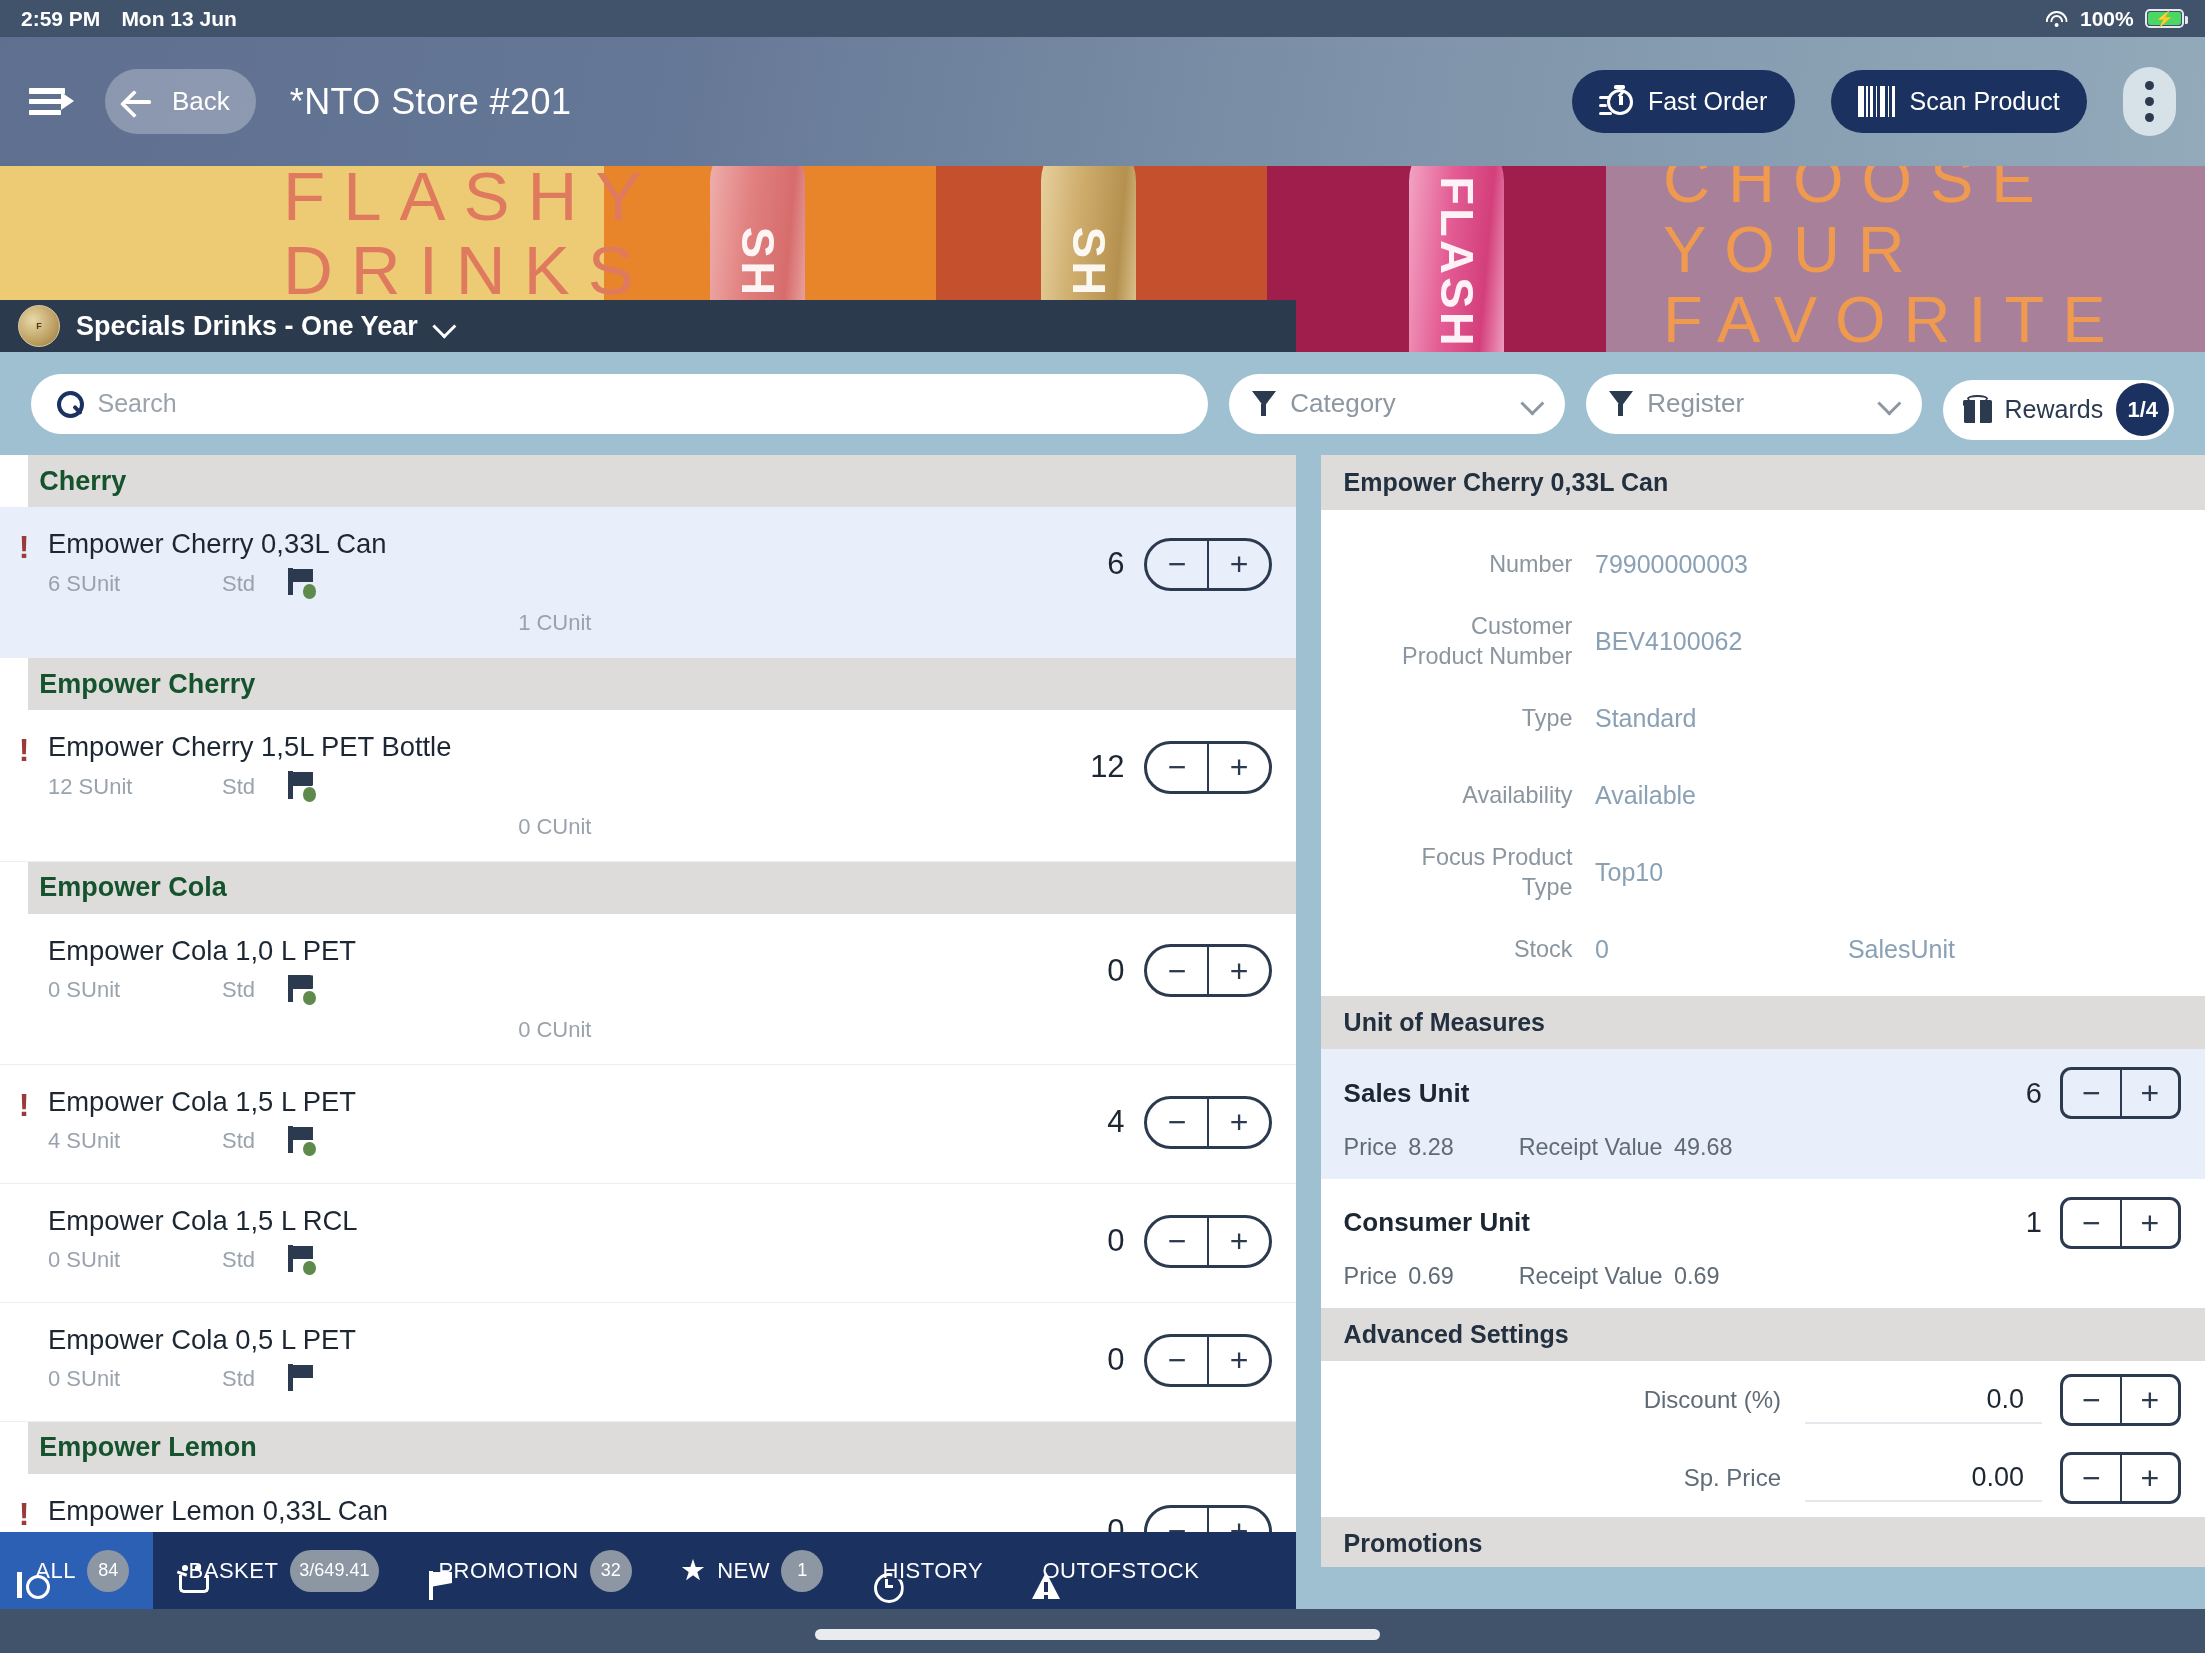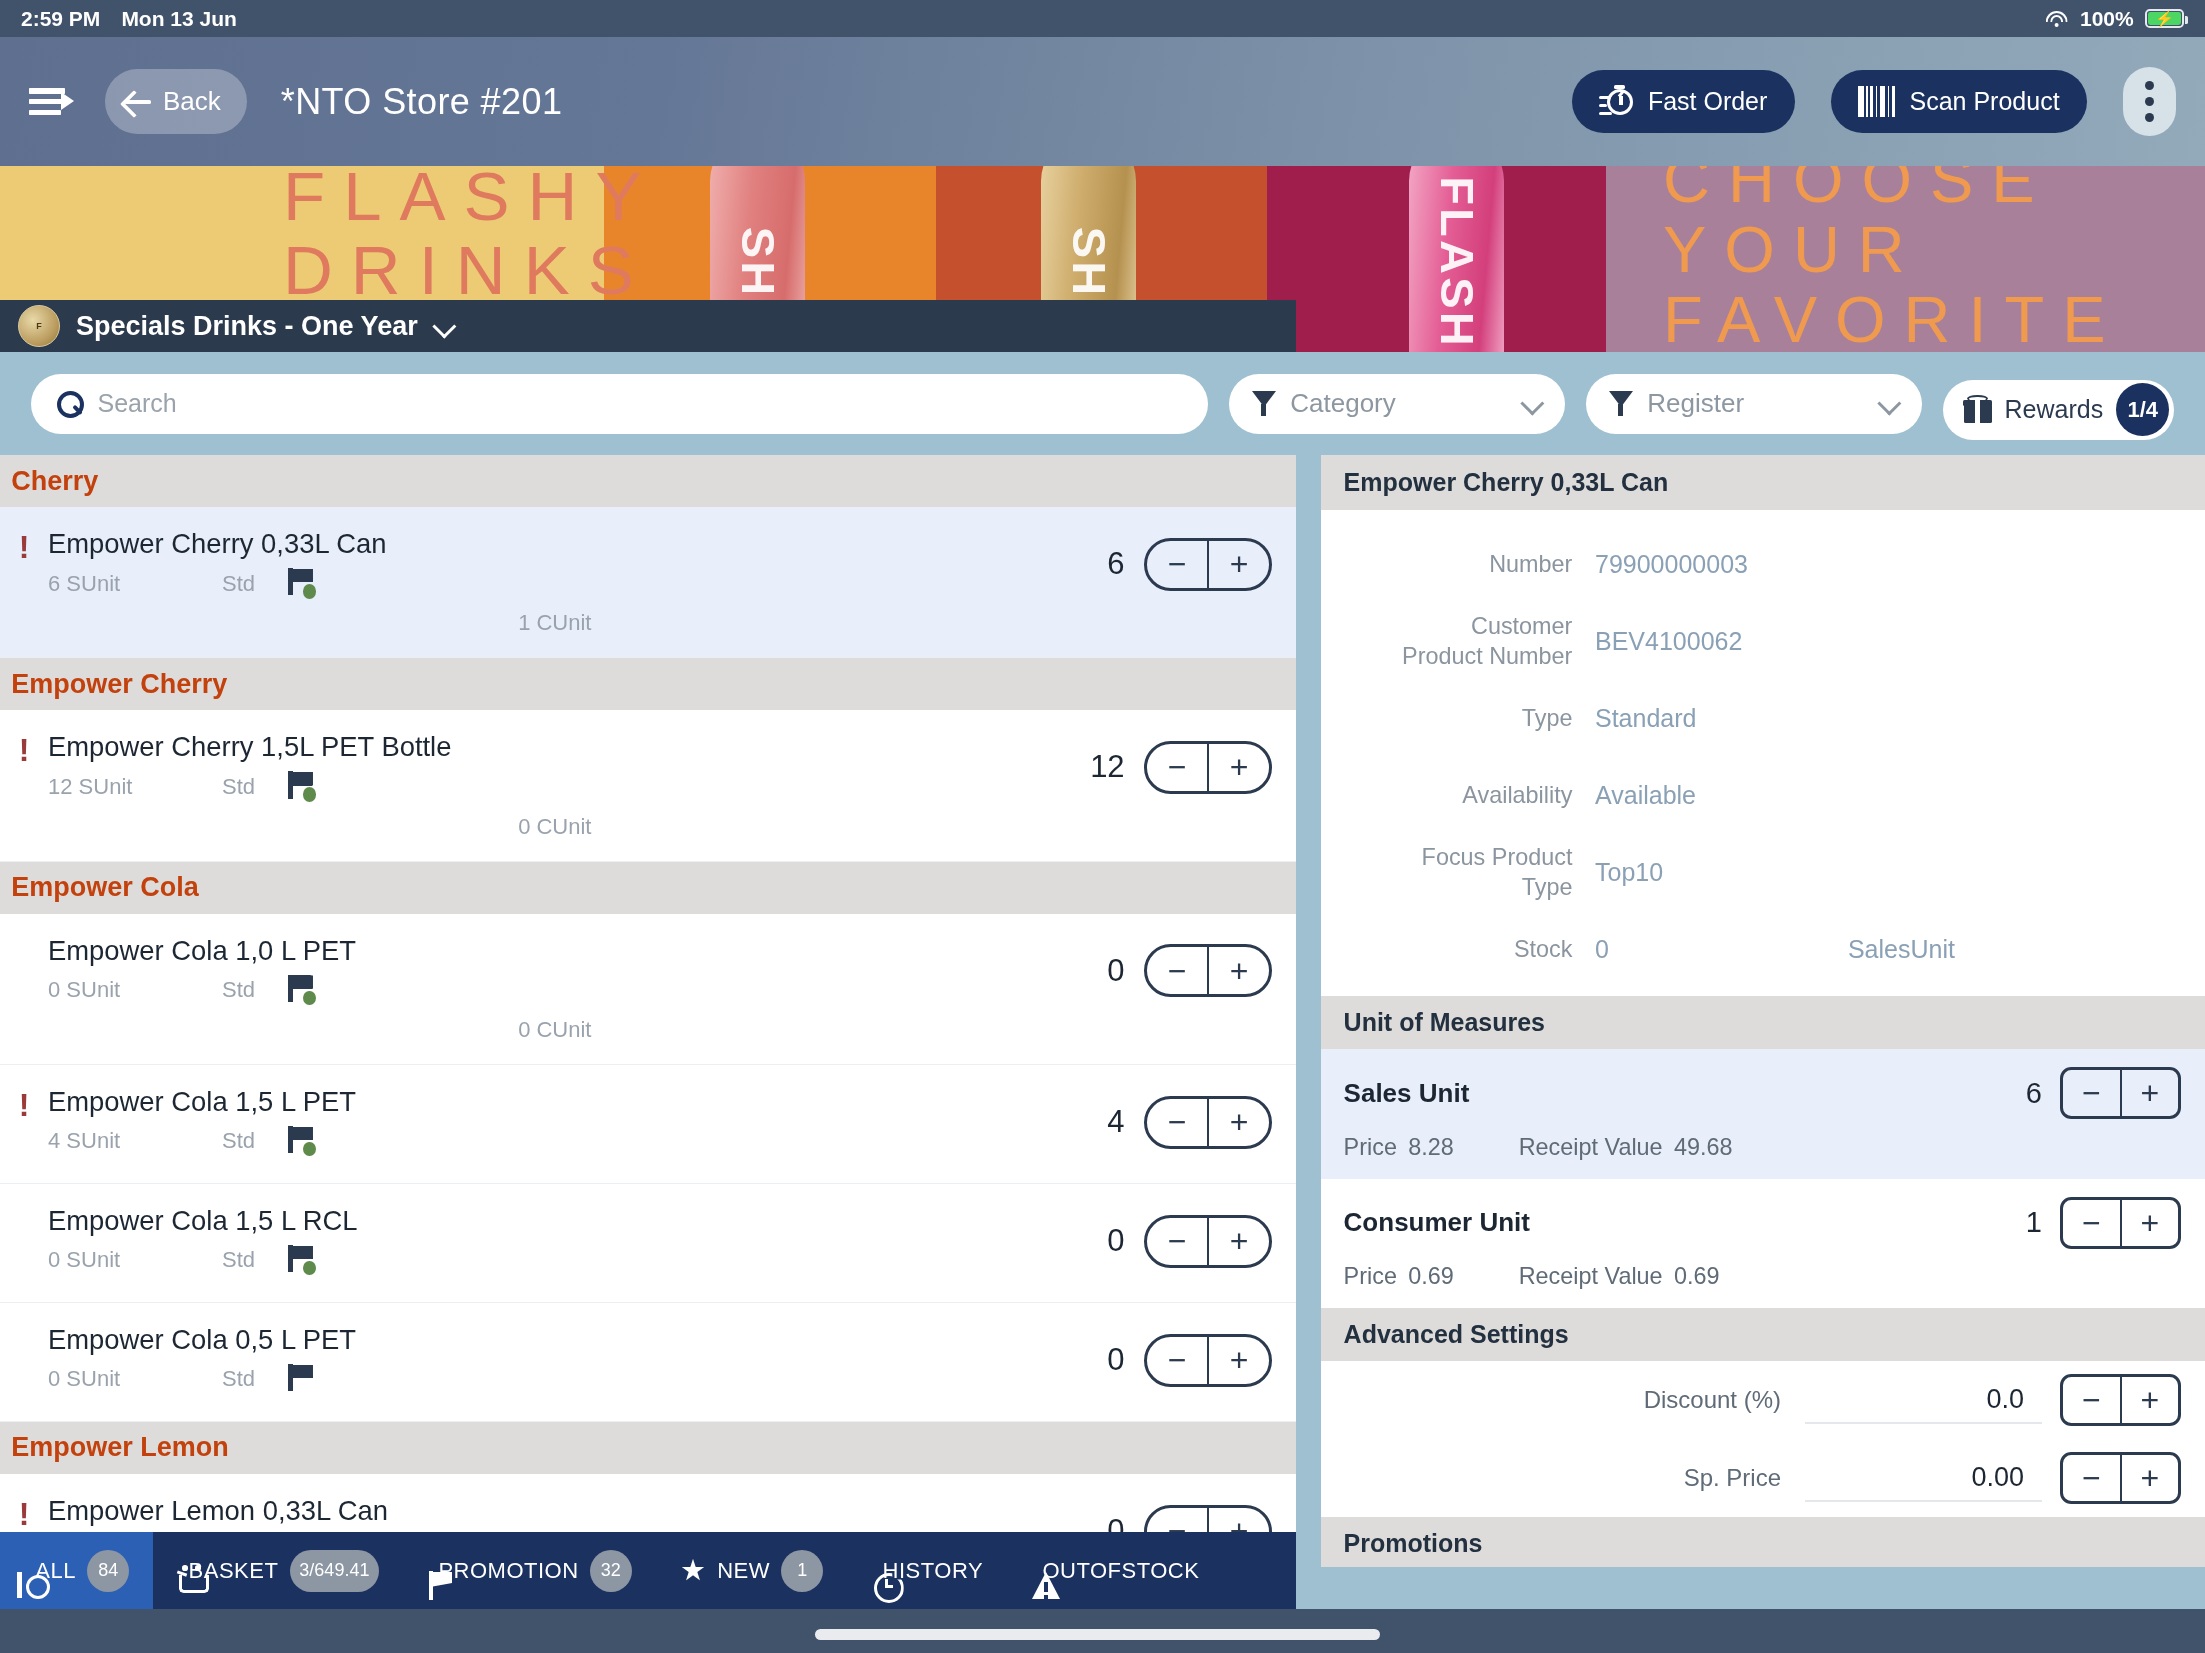--- a/index.html
+++ b/index.html
@@ -39,21 +39,21 @@
   }
   .hamburger{ width:45px;height:36px; position:relative; cursor:pointer; flex:0 0 auto;}
   .hamburger i{ position:absolute; left:0; height:5.7px; background:#fff; border-radius:0.8px;}
   .hamburger i:nth-child(1){top:4.8px; width:36px;}
   .hamburger i:nth-child(2){top:15.3px; width:36px;}
   .hamburger i:nth-child(3){top:26px; width:32px;}
   .hamburger .arrowhead{ position:absolute; right:0px; top:8px; width:0;height:0;
     border-top:9.7px solid transparent;border-bottom:9.7px solid transparent;border-left:13px solid #fff;}
   .backbtn{
     margin-left:31px; height:65px; min-width:137px; border-radius:36px;
-    background:rgba(255,255,255,.28); display:flex; align-items:center; gap:9px;
+    background:rgba(255,255,255,.28); display:flex; align-items:center; gap:18px;
     padding:0 26px 0 18px; color:#fff; font-size:26px; cursor:pointer;
   }
   .backarrow{ width:31px;height:31px;position:relative;flex:0 0 auto;}
   .backarrow:before{content:"";position:absolute;left:2.4px;top:13.7px;width:26px;height:4.8px;background:#fff;border-radius:1.6px;}
   .backarrow:after{content:"";position:absolute;left:0.8px;top:8px;width:16px;height:16px;
      border-left:4.8px solid #fff;border-bottom:4.8px solid #fff;transform:rotate(45deg);border-radius:1.6px;}
   .storetitle{ margin-left:34px; color:#fff; font-size:36px; font-weight:400; letter-spacing:0.4px;}
   .hdr-right{ margin-left:auto; display:flex; align-items:center; gap:36px; }
   .pillbtn{
     height:63px; border-radius:32px; background:#1b3160; color:#fff;
@@ -135,21 +135,21 @@
   .rewardbadge{width:53px;height:53px;border-radius:50%;background:#1b3160;color:#fff;
      display:flex;align-items:center;justify-content:center;font-size:22px;font-weight:700;}
 
   
   .listpanel{
     position:absolute; left:0; top:455px; width:1296px; bottom:86px;
     background:#fff; overflow:hidden; z-index:15;
   }
   .grouphdr{
     height:52px; background:#dedcda; display:flex; align-items:center;
-    padding-left:11.3px; color:#c2410c; font-size:27px; font-weight:700;
+    padding-left:11.3px; color:#14532d; font-size:27px; font-weight:700;margin-left:28px;
   }
   .prow{ position:relative; display:flex; align-items:flex-start; border-bottom:1.6px solid #eceff2;
      padding:21px 0 21px 0; min-height:119px;}
   .prow.sel{ background:#e8eefa; }
   .bang{ width:48px; flex:0 0 auto; display:flex; justify-content:center; padding-top:4.8px;}
   .bang .m{ color:#9b3a3a; font-size:32px; font-weight:700; line-height:.9;}
   .pinfo{flex:1 1 auto; padding-right:16px;}
   .pname{ font-size:27.4px; color:#1c2733; margin-bottom:8px; }
   .pmeta{ display:flex; align-items:center; font-size:22px; color:#9aa3ad; }
   .pmeta .su{ width:174px; }

